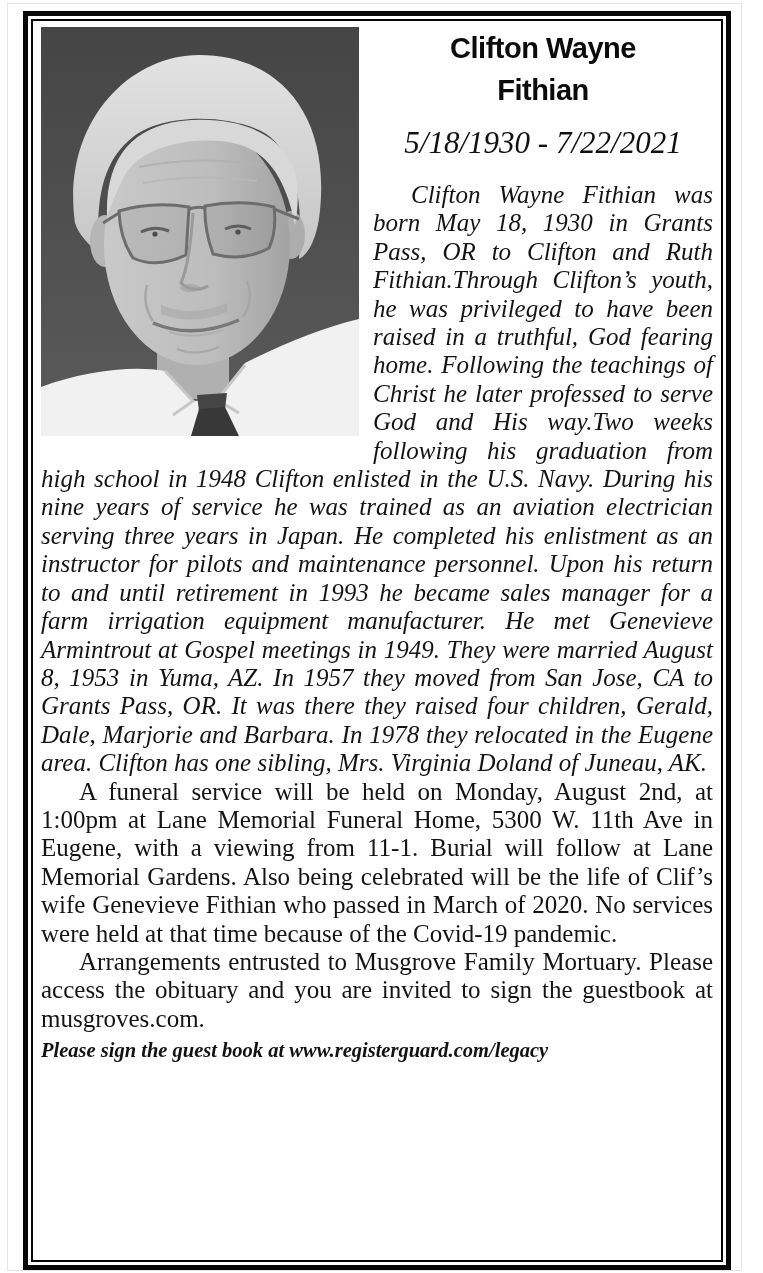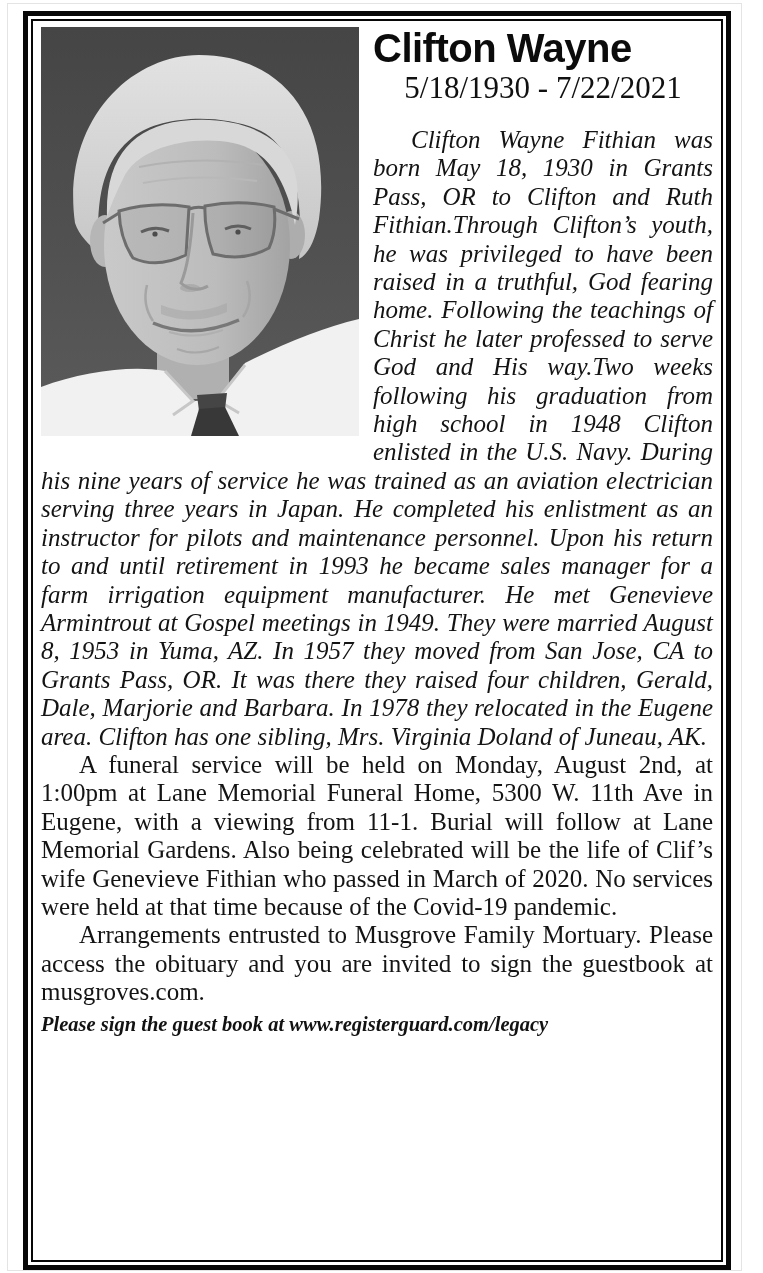--- a/index.html
+++ b/index.html
@@ -6,23 +6,23 @@
   .page{position:relative;width:763px;height:1273px;background:#ffffff;overflow:hidden;
         font-family:"Liberation Serif","DejaVu Serif",serif;color:#161616;}
   .scan-edge{position:absolute;left:7px;top:3px;width:733px;height:1266px;
              border:1px solid #e4e4e4;pointer-events:none;}
   .frame-outer{position:absolute;left:23px;top:11px;width:708px;height:1259px;
                box-sizing:border-box;border:5px solid #070707;padding:3px;background:#fff;}
   .frame-inner{box-sizing:border-box;width:100%;height:100%;border:2px solid #070707;
                padding:2px 8px 0 8px;overflow:hidden;}
   .photo{float:left;width:318px;height:409px;margin:4px 14px 8px 0;display:block;}
   h1.name{margin:4px 0 0;font-family:"Liberation Sans","DejaVu Sans",sans-serif;
-          font-weight:700;font-size:40px;line-height:42px;text-align:left;
+          font-weight:700;font-size:29px;line-height:42px;text-align:center;
           letter-spacing:-0.5px;color:#0b0b0b;}
-  .dates{margin:1px 0 0;font-size:31px;line-height:36px;
+  .dates{margin:14px 0 0;font-size:31px;line-height:36px;font-style:italic;
          text-align:center;color:#101010;}
   p.obit{margin:0;font-size:25px;line-height:28.4px;text-align:justify;
          text-indent:38px;color:#141414;}
   p.obit.first{margin-top:20px;font-style:italic;}
   .guestbook{margin:5px 0 0;text-align:left;font-style:italic;font-weight:700;
              font-size:20.5px;line-height:24px;color:#121212;}
 </style>
 </head>
 <body>
 
@@ -96,20 +96,21 @@
         <path d="M120,278 Q152,291 186,276 L186,285 Q152,299 120,287 Z" fill="#a3a3a3" opacity="0.5"></path>
 
         <path d="M112,296 Q152,313 198,293" fill="none" stroke="#787878" stroke-width="3.5"></path>
         <path d="M128,305 Q154,313 182,303" fill="none" stroke="#b0b0b0" stroke-width="2"></path>
 
         <path d="M136,322 Q156,330 178,320" fill="none" stroke="#a8a8a8" stroke-width="2"></path>
       </svg>
 
       <h1 class="name">
         <div>Clifton Wayne</div>
+        <div>Fithian</div>
       </h1>
 
       <div class="dates">5/18/1930 - 7/22/2021</div>
 
       <p class="obit first">Clifton Wayne Fithian was born May 18, 1930 in Grants Pass, OR to Clifton and Ruth Fithian.Through Clifton’s youth, he was privileged to have been raised in a truthful, God fearing home. Following the teachings of Christ he later professed to serve God and His way.Two weeks following his graduation from high school in 1948 Clifton enlisted in the U.S. Navy. During his nine years of service he was trained as an aviation electrician serving three years in Japan. He completed his enlistment as an instructor for pilots and maintenance personnel.  Upon his return to and until retirement in 1993 he became sales manager for a farm irrigation equipment manufacturer. He met Genevieve Armintrout at Gospel meetings in 1949. They were married August 8, 1953 in Yuma, AZ. In 1957 they moved from San Jose, CA to Grants Pass, OR. It was there they raised four children, Gerald, Dale, Marjorie and Barbara. In 1978 they relocated in the Eugene area. Clifton has one sibling, Mrs. Virginia Doland of Juneau, AK.</p>
       <p class="obit">A funeral service will be held on Monday, August 2nd, at 1:00pm at Lane Memorial Funeral Home, 5300 W. 11th Ave in Eugene, with a viewing from 11-1.  Burial will follow at Lane Memorial Gardens.  Also being celebrated will be the life of Clif’s wife Genevieve Fithian who passed in March of 2020. No services were held at that time because of the Covid-19 pandemic.</p>
       <p class="obit">Arrangements entrusted to Musgrove Family Mortuary. Please access the obituary and you are invited to sign the guestbook at musgroves.com.</p>
 
       <div class="guestbook">Please sign the guest book at www.registerguard.com/legacy</div>
 

